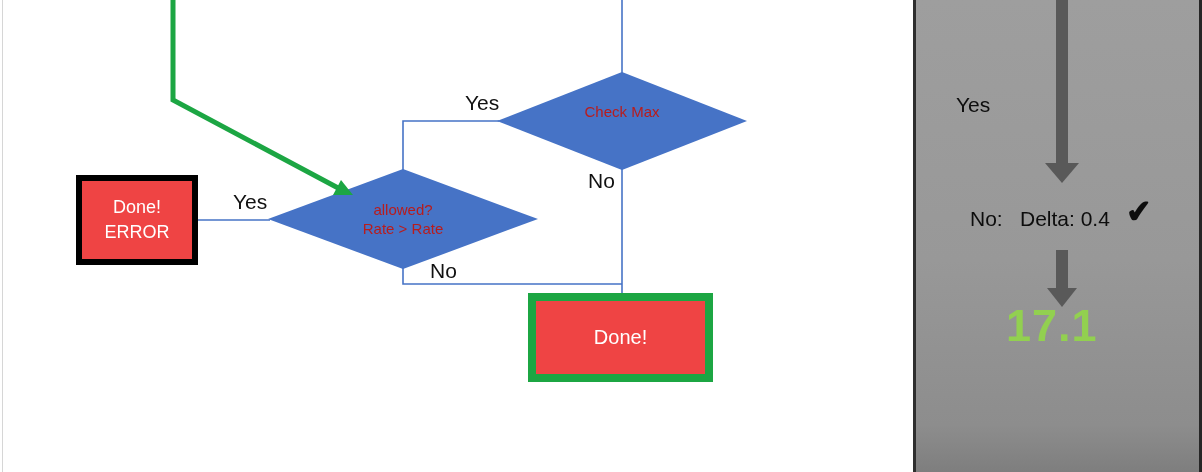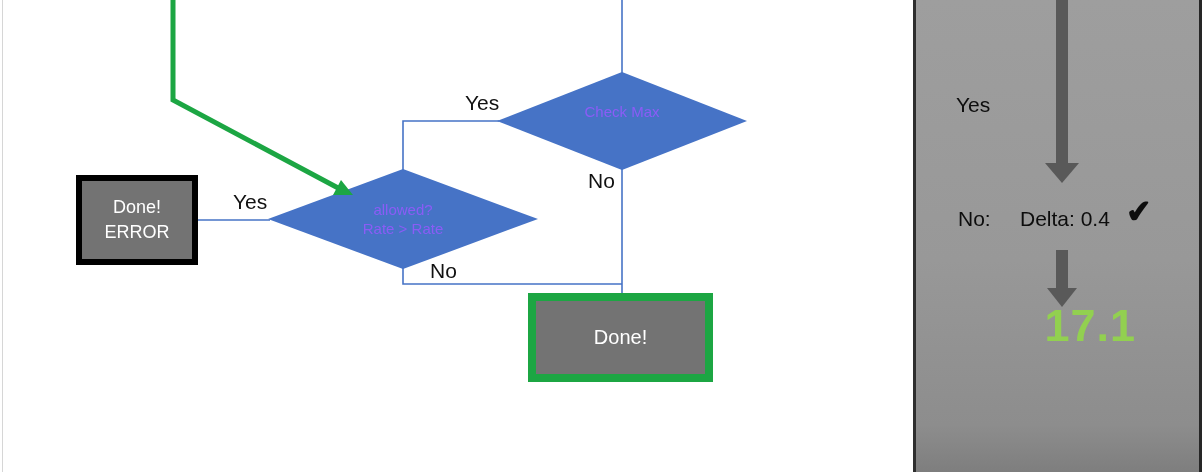--- a/index.html
+++ b/index.html
@@ -14,26 +14,26 @@
   .slide-edge{left:2px;top:0;width:1px;height:472px;background:#d6d6d6;}
 
   
   #flow-svg{left:0;top:0;}
 
   
   .conn-lbl{color:#111;font-size:21px;line-height:22px;}
 
   
   .diamond-text{
-    color:#8b5cf6;font-size:15px;line-height:19px;text-align:center;width:150px;
+    color:#b91c1c;font-size:15px;line-height:19px;text-align:center;width:150px;
   }
 
   
   .flow-box{
-    background:#737373;color:#fff;display:flex;align-items:center;justify-content:center;
+    background:#ef4444;color:#fff;display:flex;align-items:center;justify-content:center;
     text-align:center;
   }
   #error-box{
     left:76px;top:175px;width:110px;height:78px;border:6px solid #000;
     flex-direction:column;font-size:18px;line-height:25px;
   }
   #done-box{
     left:528px;top:293px;width:169px;height:73px;border:8px solid #1CA643;
     font-size:20px;
   }
@@ -42,21 +42,21 @@
   #side-panel{
     left:913px;top:0;width:283px;height:472px;
     background:linear-gradient(180deg,#9e9e9e 0%,#989898 55%,#8d8d8d 90%,#7e7e7e 100%);
     border-left:3px solid #2e2e2e;border-right:3px solid #262626;
   }
   #side-panel .panel-lbl{color:#0d0d0d;font-size:21px;line-height:23px;}
   .v-arrow-shaft{width:12px;background:#595959;}
   .v-arrow-head{width:0;height:0;}
   #panel-check{font-size:31px;font-weight:bold;color:#0d0d0d;transform:rotate(-4deg);}
   #panel-result{
-    width:130px;text-align:right;font-size:45px;font-weight:bold;color:#92D050;
+    width:130px;text-align:left;font-size:45px;font-weight:bold;color:#92D050;
     line-height:45px;letter-spacing:1px;
   }
 </style>
 </head>
 <body>
 
 <div class="abs slide-edge"></div>
 
 <svg id="flow-svg" class="abs" width="915" height="472" viewBox="0 0 915 472">
 
@@ -99,21 +99,21 @@
   <div>Done!</div>
 </div>
 
 <div id="side-panel" class="abs">
 
   <div class="abs v-arrow-shaft" style="left:140px;top:0;height:163px;"></div>
   <div class="abs v-arrow-head" style="left:129px;top:163px;border-left:17px solid transparent;border-right:17px solid transparent;border-top:20px solid #595959;"></div>
 
   <div class="abs panel-lbl" style="left:40px;top:93px;">Yes</div>
 
-  <div class="abs panel-lbl" style="left:42px;top:207px;text-align:right;">No:</div>
+  <div class="abs panel-lbl" style="left:54px;top:207px;text-align:right;">No:</div>
   <div class="abs panel-lbl" style="left:104px;top:207px;">Delta: 0.4</div>
   <div id="panel-check" class="abs" style="left:210px;top:193px;">✔</div>
 
   <div class="abs v-arrow-shaft" style="left:140px;top:250px;height:38px;"></div>
   <div class="abs v-arrow-head" style="left:131px;top:288px;border-left:15px solid transparent;border-right:15px solid transparent;border-top:19px solid #595959;"></div>
 
   <div id="panel-result" class="abs" style="left:90px;top:303px;">17.1</div>
 </div>
 
 </body></html>

